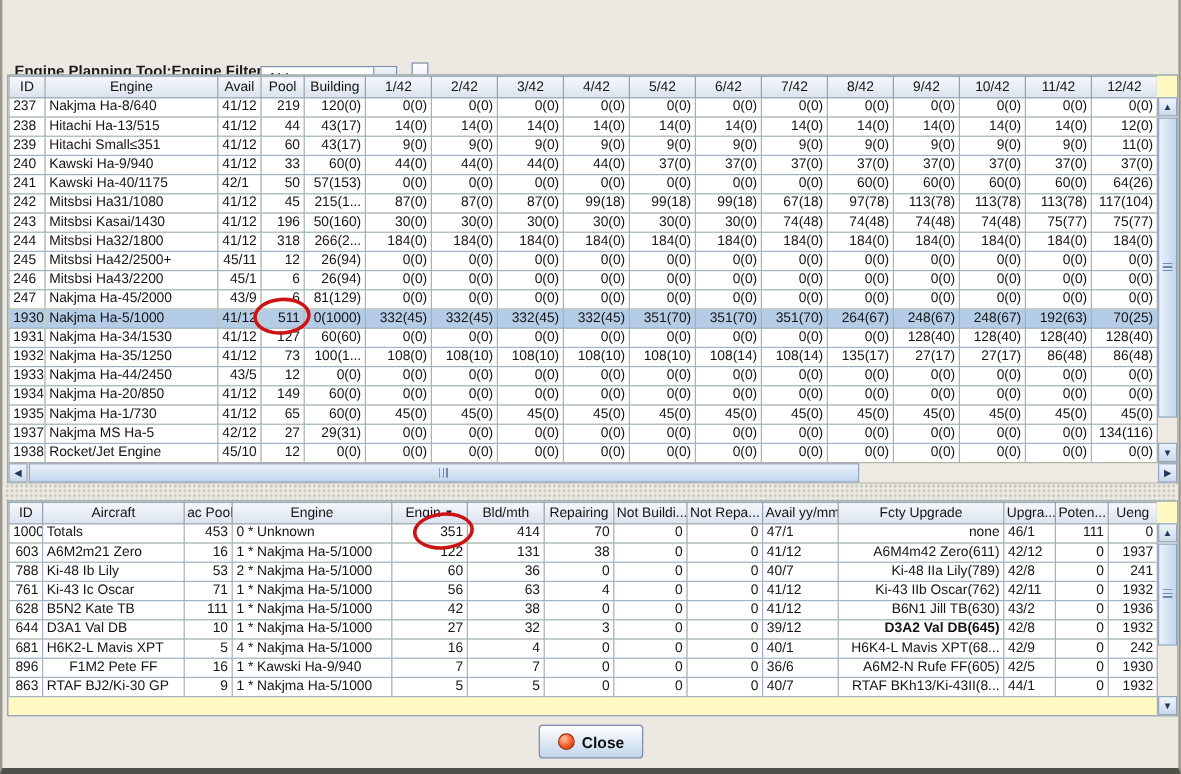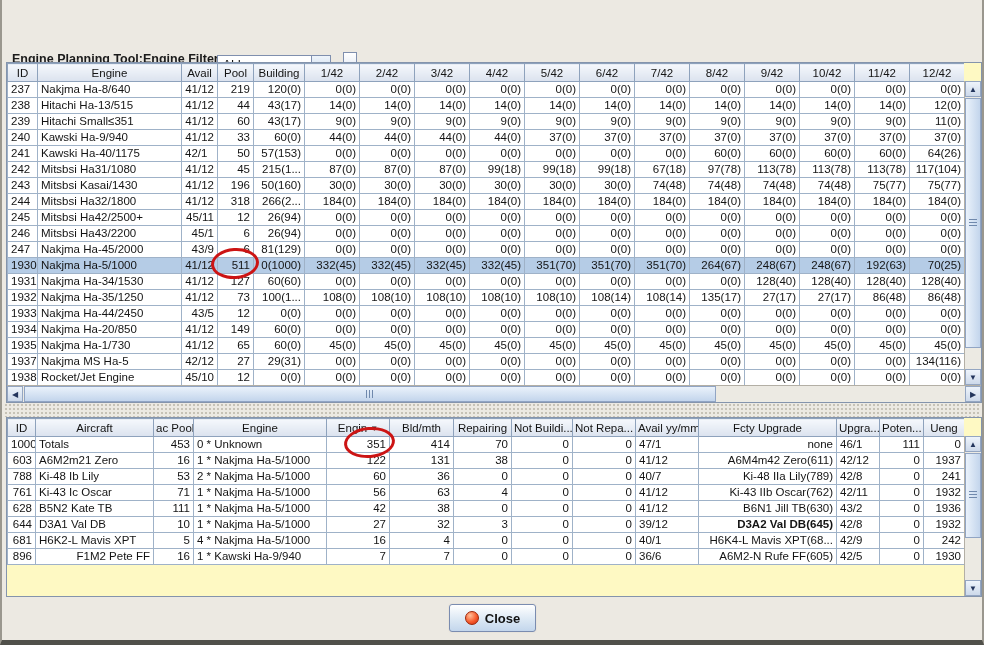--- a/index.html
+++ b/index.html
@@ -697,33 +697,49 @@
               <td style="text-align: right;">0</td>
               <td style="text-align: right;">0</td>
               <td style="text-align: left;">40/1</td>
               <td style="text-align: right;">H6K4-L Mavis XPT(68...</td>
               <td style="text-align: left;">42/9</td>
               <td style="text-align: right;">0</td>
               <td style="text-align: right;">242</td>
             </tr>
             <tr>
               <td style="text-align: right;">896</td>
-              <td style="text-align: right;">F1M2 Pete FF</td>
+              <td style="text-align: center;">F1M2 Pete FF</td>
               <td style="text-align: right;">16</td>
               <td style="text-align: left;">1 * Kawski Ha-9/940</td>
               <td style="text-align: right;">7</td>
               <td style="text-align: right;">7</td>
               <td style="text-align: right;">0</td>
               <td style="text-align: right;">0</td>
               <td style="text-align: right;">0</td>
               <td style="text-align: left;">36/6</td>
               <td style="text-align: right;">A6M2-N Rufe FF(605)</td>
               <td style="text-align: left;">42/5</td>
               <td style="text-align: right;">0</td>
               <td style="text-align: right;">1930</td>
+            </tr>
+            <tr>
+              <td style="text-align: right;">863</td>
+              <td style="text-align: left;">RTAF BJ2/Ki-30 GP</td>
+              <td style="text-align: right;">9</td>
+              <td style="text-align: left;">1 * Nakjma Ha-5/1000</td>
+              <td style="text-align: right;">5</td>
+              <td style="text-align: right;">5</td>
+              <td style="text-align: right;">0</td>
+              <td style="text-align: right;">0</td>
+              <td style="text-align: right;">0</td>
+              <td style="text-align: left;">40/7</td>
+              <td style="text-align: right;">RTAF BKh13/Ki-43II(8...</td>
+              <td style="text-align: left;">44/1</td>
+              <td style="text-align: right;">0</td>
+              <td style="text-align: right;">1932</td>
             </tr>
           </tbody>
         </table>
       </div>
     <div class="vscroll">
       <div class="sb-btn sb-up">▲</div>
       <div class="sb-thumb-v" style="top:17px;height:85px;">
           <span class="grip-v"></span>
         </div>
       <div class="sb-btn sb-down">▼</div>

